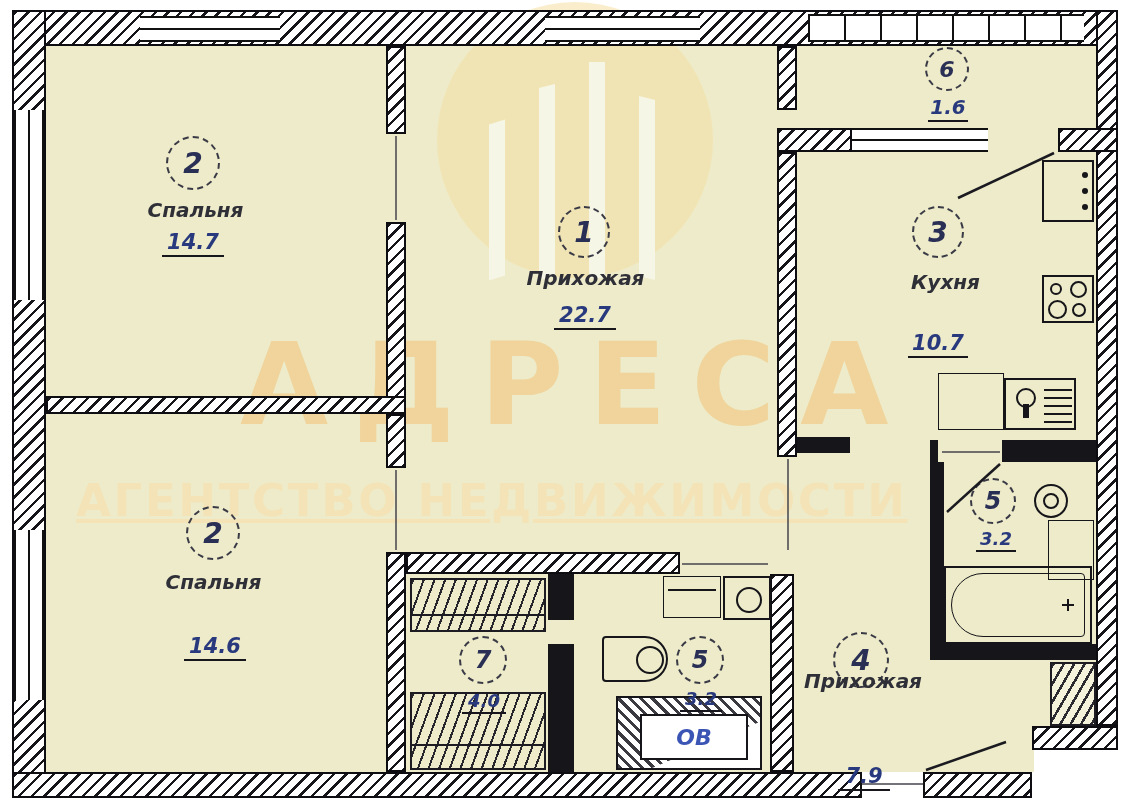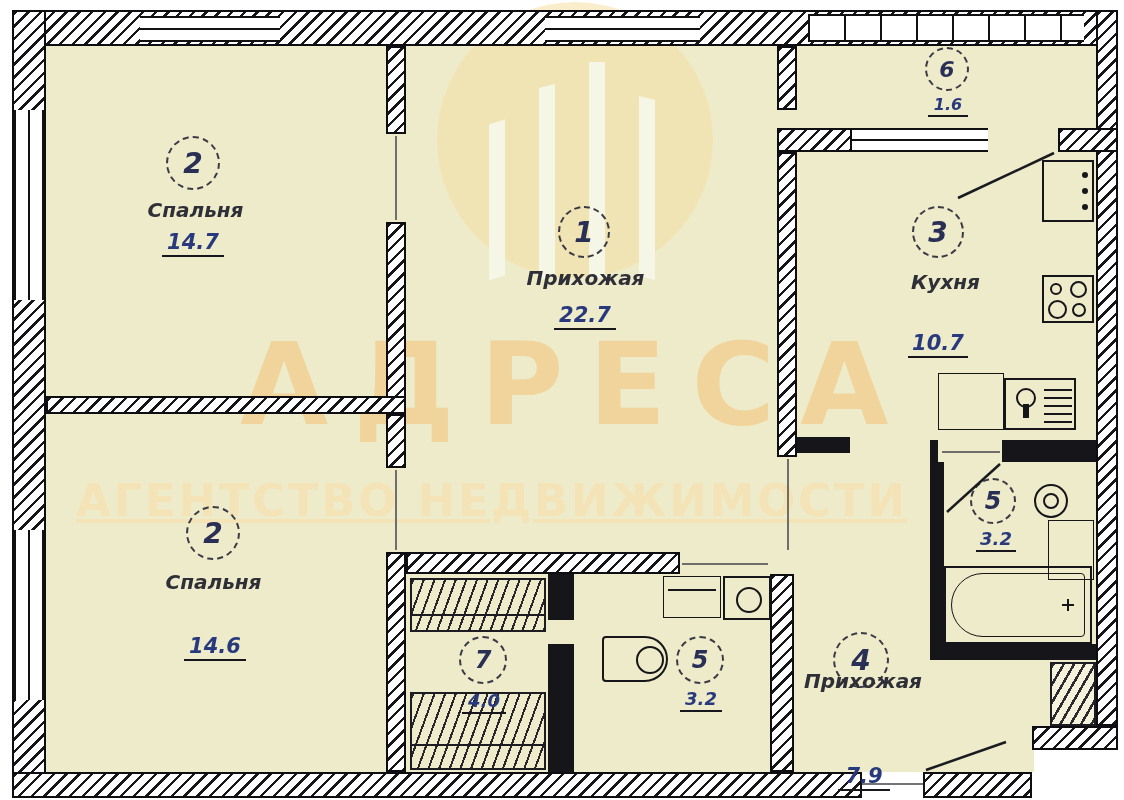--- a/index.html
+++ b/index.html
@@ -146,20 +146,26 @@
   <div class="abs outline-thin" style="left:663px;top:576px;width:58px;height:42px;">
     <div class="abs" style="left:4px;top:12px;right:4px;height:2px;background:#15151a;"></div>
   </div>
   <div class="abs outline" style="left:723px;top:576px;width:48px;height:44px;">
     <div class="abs ring" style="left:11px;top:9px;width:26px;height:26px;"></div>
   </div>
   <div class="abs outline" style="left:602px;top:636px;width:66px;height:46px;border-radius:4px 23px 23px 4px;">
     <div class="abs ring" style="left:32px;top:8px;width:28px;height:28px;"></div>
   </div>
 
+  <div class="abs outline" style="left:616px;top:696px;width:146px;height:74px;background:#fff;">
+    <div class="abs vent-hatch" style="left:0;top:0;width:142px;height:70px;"></div>
+    <div class="abs outline" style="left:22px;top:16px;width:108px;height:46px;background:#fff;display:flex;align-items:center;justify-content:center;">
+      <span style="font-style:italic;font-weight:bold;font-size:22px;color:#3b55b5;">ОВ</span>
+    </div>
+  </div>
 
   <div class="abs rack" style="left:410px;top:578px;width:136px;height:54px;">
     <div class="shelf" style="top:34px;"></div>
   </div>
   <div class="abs rack" style="left:410px;top:692px;width:136px;height:78px;">
     <div class="shelf" style="top:50px;"></div>
   </div>
 
   <div class="abs circle-label" style="left:166px;top:136px;width:54px;height:54px;font-size:28px;">
       <span>2</span>
@@ -175,21 +181,21 @@
 
   <div class="abs circle-label" style="left:912px;top:206px;width:52px;height:52px;font-size:28px;">
       <span>3</span>
     </div>
   <div class="abs room-name" style="left:898px;top:270px;width:95px;">Кухня</div>
   <div class="abs room-area" style="left:908px;top:303px;width:60px;margin-top:28px;">10.7</div>
 
   <div class="abs circle-label" style="left:925px;top:47px;width:44px;height:44px;font-size:22px;">
       <span>6</span>
     </div>
-  <div class="abs room-area" style="left:928px;top:95px;width:40px;font-size:16px;">1.6</div>
+  <div class="abs room-area" style="left:928px;top:95px;width:40px;font-size:20px;">1.6</div>
 
   <div class="abs circle-label" style="left:186px;top:506px;width:54px;height:54px;font-size:28px;">
       <span>2</span>
     </div>
   <div class="abs room-name" style="left:156px;top:570px;width:115px;">Спальня</div>
   <div class="abs room-area" style="left:184px;top:634px;width:62px;">14.6</div>
 
   <div class="abs circle-label" style="left:459px;top:636px;width:48px;height:48px;font-size:24px;">
       <span>7</span>
     </div>

